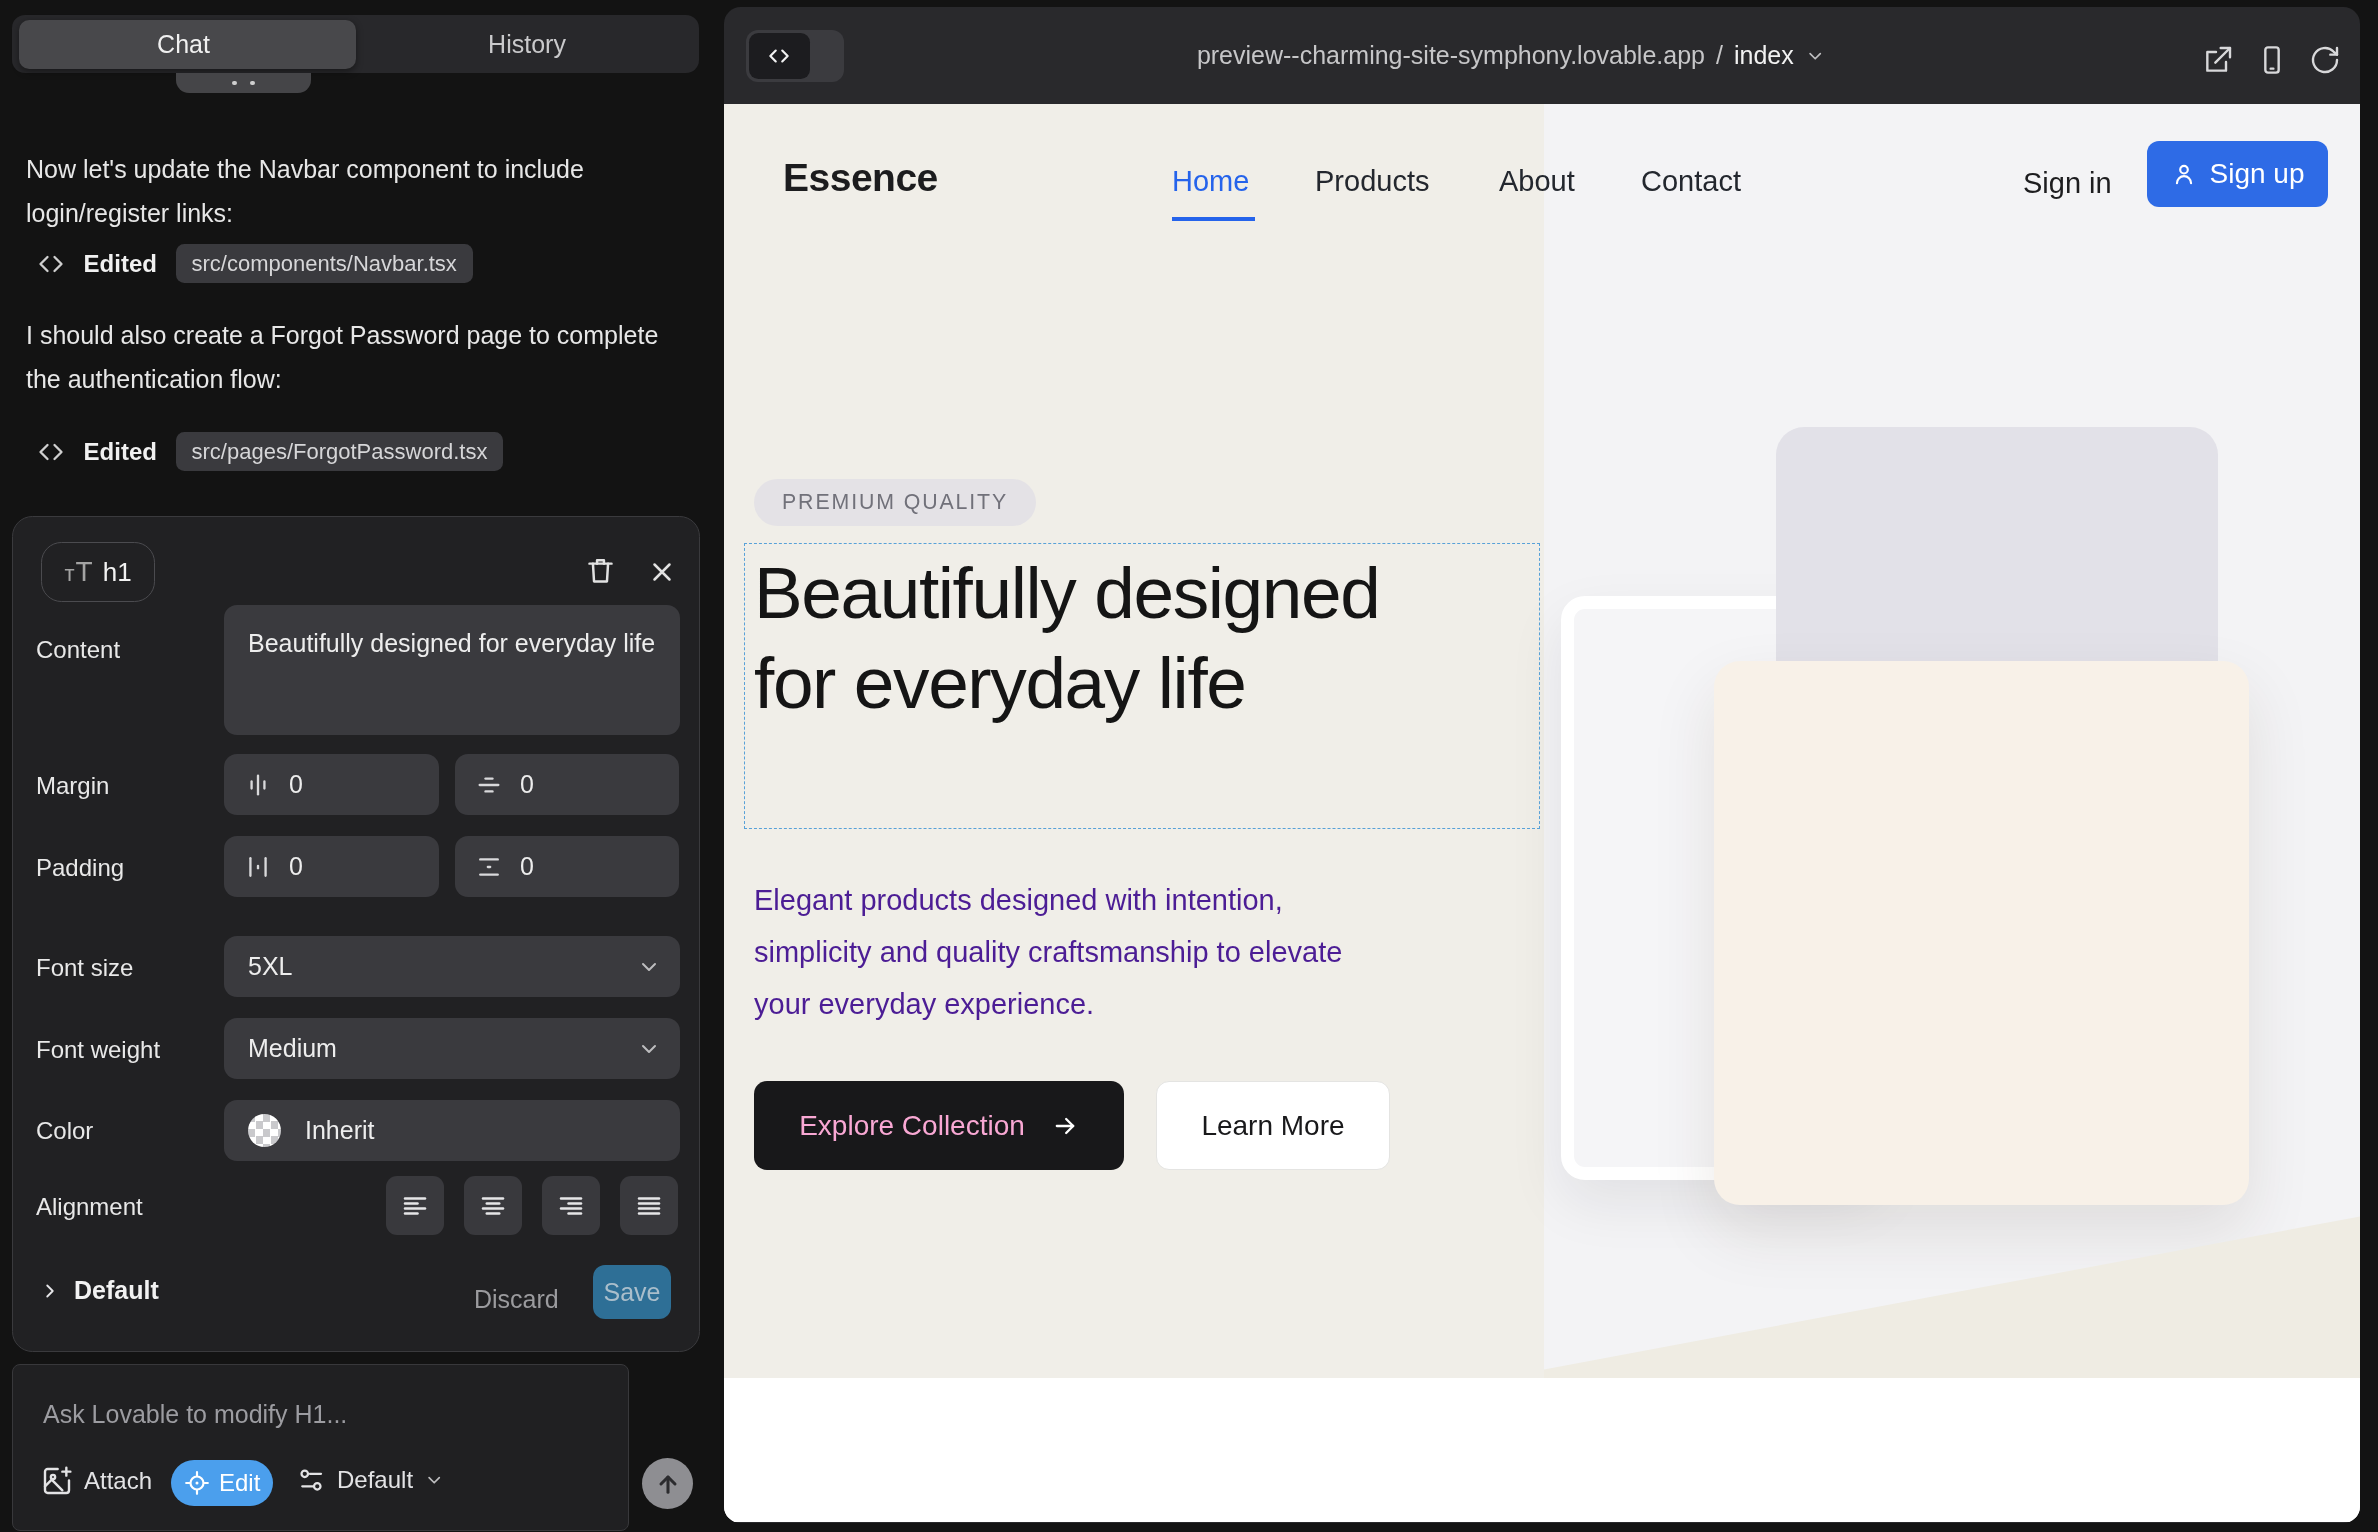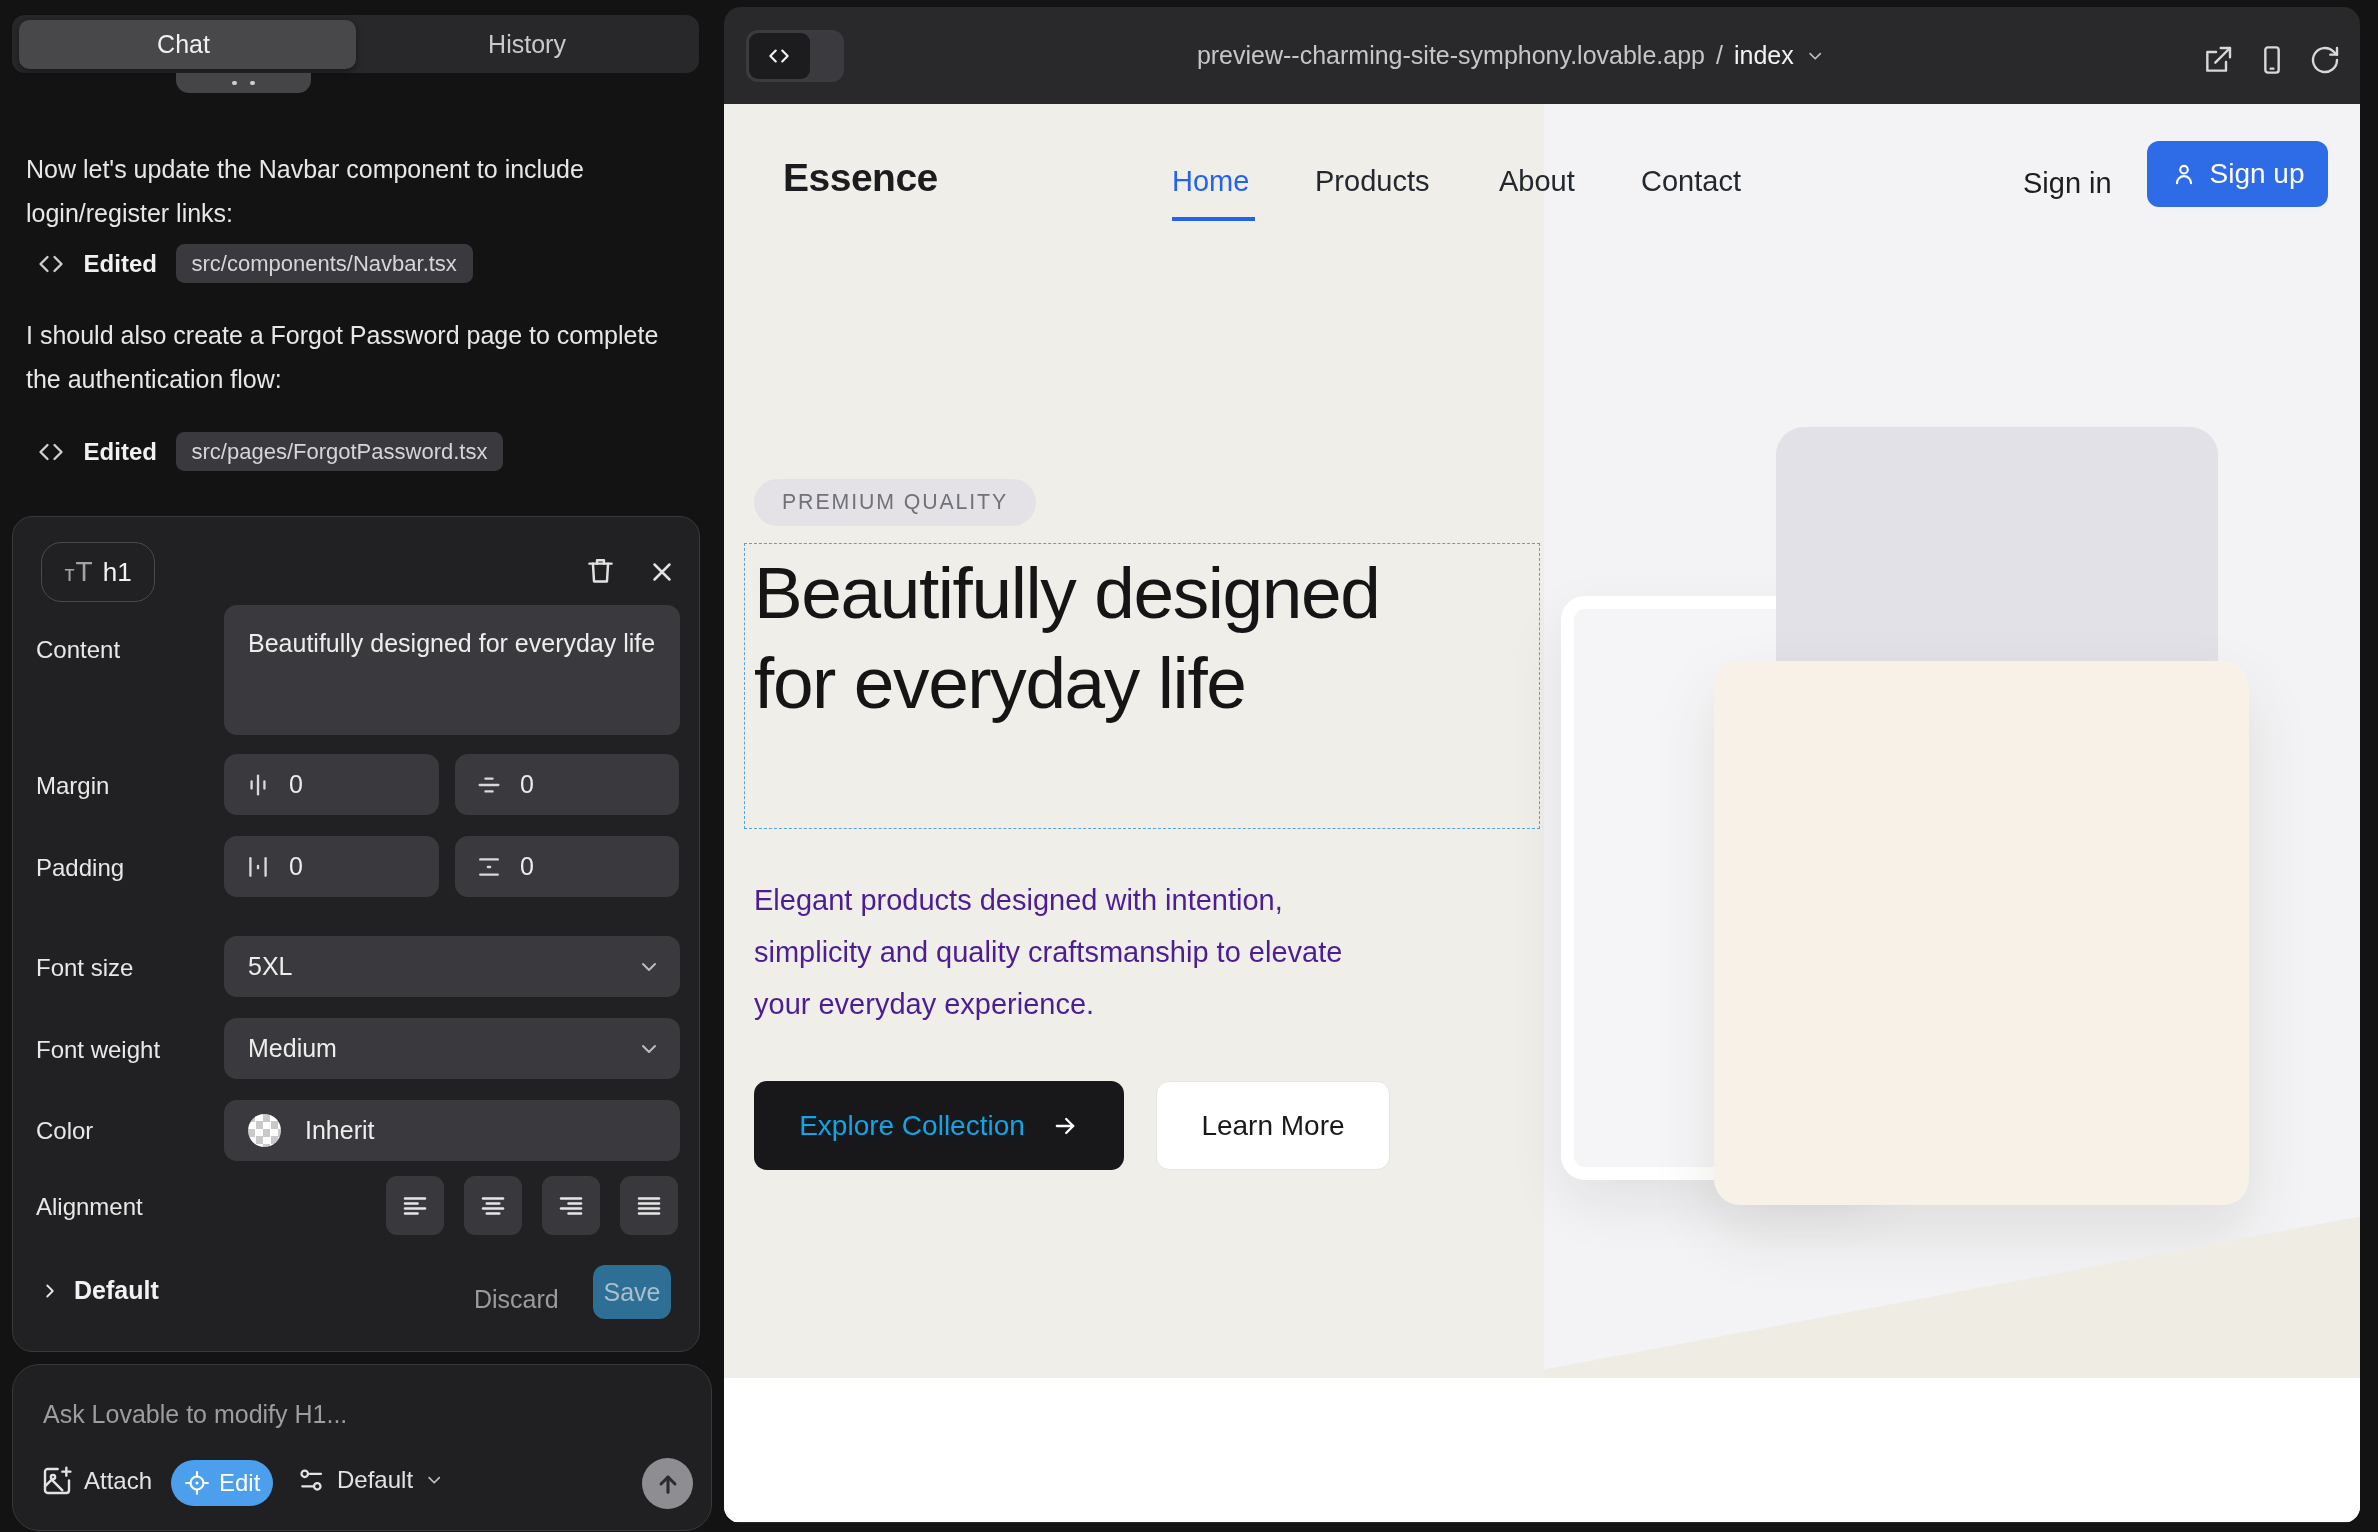--- a/index.html
+++ b/index.html
@@ -42,21 +42,21 @@
           background-image:conic-gradient(#ffffff 0 25%, #c9c9cc 0 50%, #ffffff 0 75%, #c9c9cc 0);
           background-size:15px 15px;}
   .align-btn{position:absolute;top:659px;width:58px;height:59px;background:#39393d;border-radius:11px;
              display:flex;align-items:center;justify-content:center;}
   .save-btn{position:absolute;left:580px;top:748px;width:78px;height:54px;background:#2e6f96;border-radius:12px;
             display:flex;align-items:center;justify-content:center;color:#aabecb;font-size:25px;}
   .discard{position:absolute;left:461px;top:756px;font-size:25px;color:#9b9b9e;margin-top:12px;}
   .advanced{position:absolute;left:26px;top:759px;display:flex;align-items:center;gap:13px;color:#f2f2f2;font-size:25px;font-weight:bold;}
 
   
-  .composer{left:12px;top:1364px;width:700px;height:167px;background:#202022;border:1.9px solid #38383b;border-radius:27px;box-sizing:border-box;}
+  .composer{left:12px;top:1364px;width:617px;height:167px;background:#202022;border:1.9px solid #38383b;border-radius:8px;box-sizing:border-box;}
   .placeholder{position:absolute;left:30px;top:35px;font-size:25px;color:#9c9ca1;}
   .comp-item{position:absolute;display:flex;align-items:center;gap:11px;color:#e3e3e5;font-size:24px;}
   .edit-pill{position:absolute;left:158px;top:95px;width:102px;height:46px;background:#4b9fed;border-radius:23px;
              display:flex;align-items:center;justify-content:center;gap:9.3px;color:#fff;font-size:24px;}
   .send{position:absolute;left:629px;top:93px;width:51px;height:51px;border-radius:50%;background:#8e8e92;
         display:flex;align-items:center;justify-content:center;}
 
   
   .browser{left:724px;top:7.4px;width:1636px;height:1516px;background:#29292c;border-radius:16.7px;overflow:hidden;}
   .toggle{position:absolute;left:22px;top:23px;width:98px;height:52px;background:#3b3b3f;border-radius:12px;}
@@ -81,21 +81,21 @@
   .nav-underline{position:absolute;left:448px;top:113px;width:83px;height:3.7px;background:#2563eb;}
   .signin{position:absolute;left:1299px;top:63px;font-size:29px;color:#1d1d1f;}
   .signup{position:absolute;left:1423px;top:37px;width:181px;height:66px;background:#2e6be6;border-radius:12px;
           display:flex;align-items:center;justify-content:center;gap:13px;color:#fff;font-size:28px;}
   .badge{position:absolute;left:30px;top:375px;height:47px;padding:0 28px;background:#e4e2e6;border-radius:24px;
          display:inline-flex;align-items:center;font-size:21.3px;letter-spacing:1.9px;color:#71717a;}
   .selection{position:absolute;left:20.4px;top:439px;width:796px;height:286px;border:1.9px dashed #58a1d8;box-sizing:border-box;}
   .hero-h1{position:absolute;left:30px;top:444px;width:668px;font-size:73px;line-height:90px;font-weight:500;color:#151515;letter-spacing:-1.4px;}
   .hero-p{position:absolute;left:30px;top:770px;width:649px;font-size:29px;line-height:52px;color:#4c1d95;}
   .cta-dark{position:absolute;left:30px;top:977px;width:370px;height:89px;background:#18181a;border-radius:13px;
-            display:flex;align-items:center;justify-content:center;gap:26px;color:#0ea5e9;font-size:28px;}
+            display:flex;align-items:center;justify-content:center;gap:26px;color:#f9a8d4;font-size:28px;}
   .cta-light{position:absolute;left:432px;top:977px;width:234px;height:89px;background:#fff;border:1.9px solid #e4e4e2;border-radius:13px;
              box-sizing:border-box;display:flex;align-items:center;justify-content:center;color:#19191b;font-size:28px;}
   .shape-lavender{position:absolute;left:1052px;top:323px;width:442px;height:570px;background:#e2e1e8;border-radius:28px;}
   .shape-card{position:absolute;left:837px;top:492px;width:320px;height:584px;border:13px solid #fff;background:#f5f5f7;
               border-radius:24px;box-sizing:border-box;box-shadow:0 23px 56px rgba(20,20,40,.08);}
   .shape-cream{position:absolute;left:990px;top:557px;width:535px;height:544px;background:#f8f1e8;border-radius:26px;
                box-shadow:0 28px 65px rgba(60,40,20,.10);}
 </style>
 </head>
 <body>

